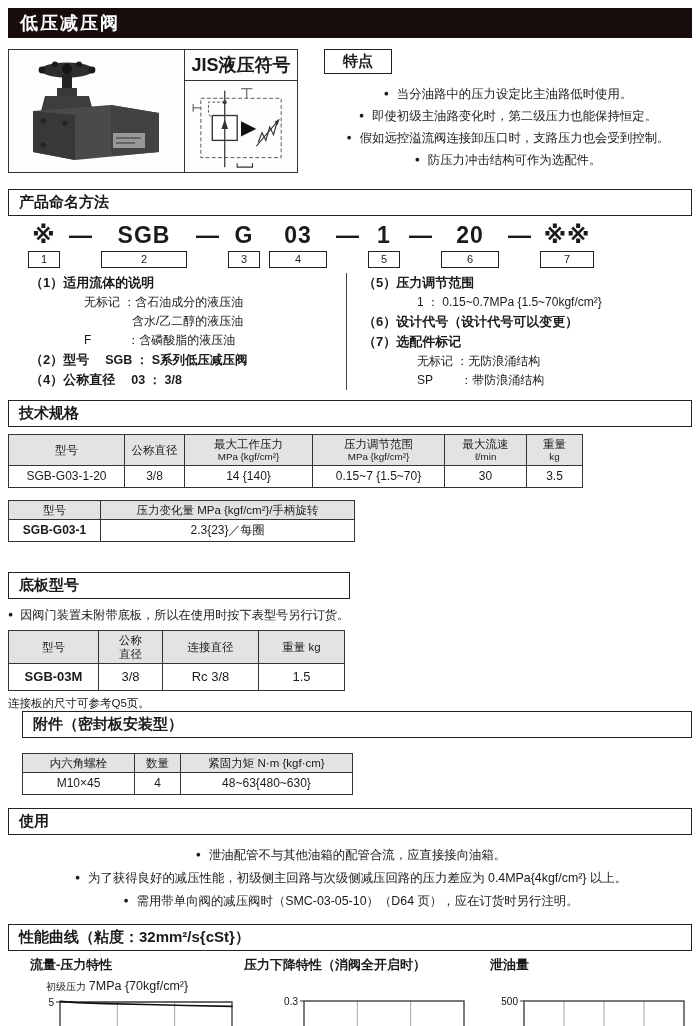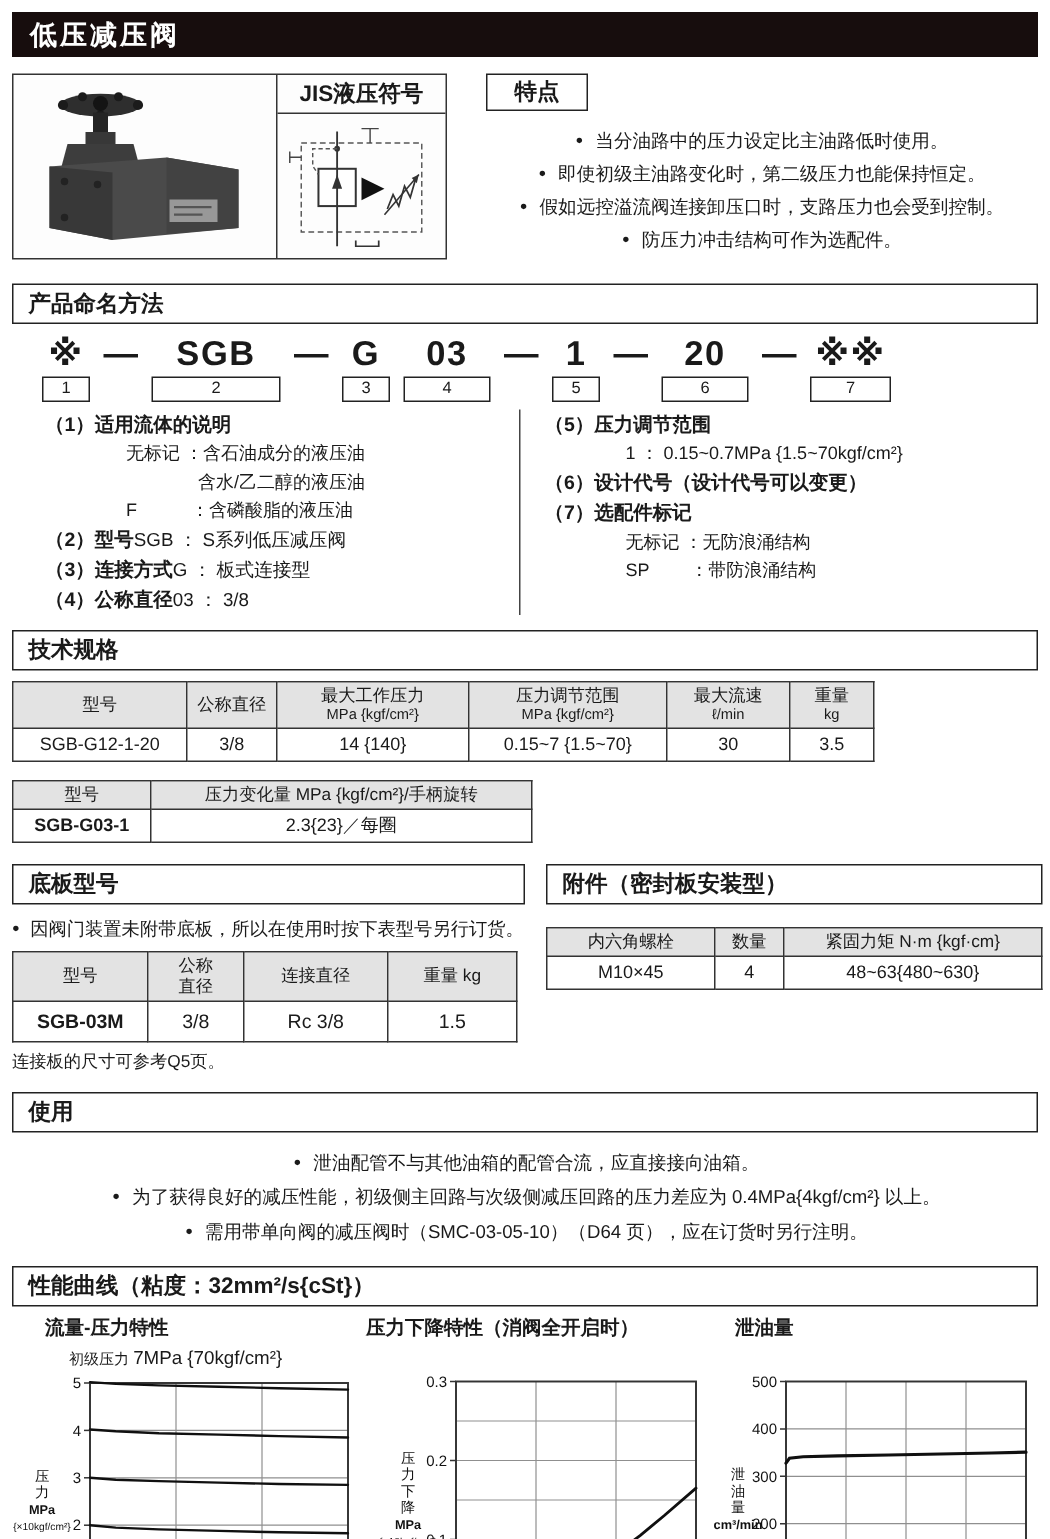--- a/index.html
+++ b/index.html
@@ -9,21 +9,21 @@
 
   
   .titlebar{background:#170d0d;color:#fff;font-size:18px;font-weight:bold;
             padding:4px 12px;letter-spacing:2px;height:22px;line-height:22px;margin-bottom:11px;}
 
   
   .top-row{display:flex;}
   .photo-box{width:288px;height:122px;border:1px solid #333;display:flex;flex:none;background:#fdfdfd;}
   .photo{flex:1;display:flex;align-items:center;justify-content:center;}
   .jis{width:112px;border-left:1px solid #333;display:flex;flex-direction:column;}
-  .jis-head{border-bottom:1px solid #333;text-align:center;font-size:15px;font-weight:bold;padding:3px 0;}
+  .jis-head{border-bottom:1px solid #333;text-align:center;font-size:18px;font-weight:bold;padding:3px 0;}
   .jis-body{flex:1;display:flex;align-items:center;justify-content:center;}
   .features{flex:1;padding-left:26px;}
   .feat-title{display:inline-block;border:1.6px solid #222;font-size:15px;font-weight:bold;
               padding:2px 18px;margin-bottom:9px;}
   ul.bullets{list-style:none;margin:0;padding:0;text-align:center;}
   ul.bullets li{font-size:12.4px;line-height:21px;}
   ul.bullets li:before{content:"●";font-size:8.5px;margin-right:8px;vertical-align:2px;}
 
   
   .sec-box{border:1.6px solid #222;font-size:15px;font-weight:bold;padding:3px 10px;
@@ -40,42 +40,42 @@
   .seg-1,.seg-3,.seg-5{min-width:32px;}
   .seg-2{min-width:86px;}
   .seg-4,.seg-6{min-width:58px;}
   .seg-7{min-width:54px;}
 
   
   .naming-cols{display:flex;margin:5px 0 0 22px;}
   #naming-left{width:316px;flex:none;}
   #naming-right{flex:1;border-left:1.2px solid #444;padding-left:16px;}
   .n-head{font-size:13px;font-weight:bold;line-height:20px;}
-  .n-inline{font-weight:normal;font-size:12.5px;margin-left:0;}
+  .n-inline{font-weight:bold;font-size:12.5px;margin-left:16px;}
   .n-sub{font-size:12px;line-height:19px;margin-left:54px;}
 
   
   table{border-collapse:collapse;table-layout:fixed;margin-left:0;}
   th,td{border:1px solid #333;text-align:center;padding:2px 3px;overflow:hidden;}
   th{background:#e3e3e3;font-weight:normal;}
   .th-t{font-size:11.5px;line-height:14px;}
   .th-s{font-size:9.8px;line-height:12px;}
   td{font-size:12px;line-height:17px;}
   #spec-table1{margin-top:7px;}
   #spec-table2{margin-top:12px;}
   #spec-table2 td:first-child,#bp-table td:first-child{font-weight:bold;}
   #bp-table{margin-top:5px;}
   #bp-table td{font-size:13px;line-height:22px;text-align:center;}
   #acc-table{margin-top:15px;}
   .note-line{font-size:12.2px;line-height:19px;margin-top:6px;}
   .note-line:before{content:"●";font-size:8.5px;margin-right:7px;vertical-align:2px;}
   .footnote{font-size:11.5px;margin-top:5px;}
 
   
-  .two-col{display:flex;margin-top:14px;}
+  .two-col{display:flex;margin-top:30px;flex-direction:column;}
   .bp-col{width:342px;flex:none;}
   .acc-col{flex:1;padding-left:14px;}
 
   
   #usage-list{margin-top:8px;margin-left:2px;}
   #usage-list li{font-size:12.4px;line-height:22px;}
 
   
   .charts{display:flex;margin-top:5px;justify-content:space-between;}
   .chart-block{flex:none;}
@@ -194,23 +194,20 @@
         <div class="n-item">
           <div class="n-head"><span>（1）适用流体的说明</span></div>
           <div class="n-sub">无标记 ：含石油成分的液压油</div>
           <div class="n-sub">　　　　含水/乙二醇的液压油</div>
           <div class="n-sub">F　　　：含磷酸脂的液压油</div>
         </div>
         <div class="n-item">
           <div class="n-head"><span>（2）型号</span><span class="n-inline">SGB ： S系列低压减压阀</span></div>
         </div>
         <div class="n-item">
-          <div class="n-head"><span>（3）连接方式</span><span class="n-inline">G ： 板式连接型</span></div>
-        </div>
-        <div class="n-item">
           <div class="n-head"><span>（4）公称直径</span><span class="n-inline">03 ： 3/8</span></div>
         </div>
       </div>
     <div id="naming-right">
         <div class="n-item">
           <div class="n-head"><span>（5）压力调节范围</span></div>
           <div class="n-sub">1 ： 0.15~0.7MPa {1.5~70kgf/cm²}</div>
         </div>
         <div class="n-item">
           <div class="n-head"><span>（6）设计代号（设计代号可以变更）</span></div>
@@ -255,21 +252,21 @@
               <div class="th-s">ℓ/min</div>
             </th>
             <th>
               <div class="th-t">重量</div>
               <div class="th-s">kg</div>
             </th>
           </tr>
         </thead>
         <tbody>
           <tr>
-            <td>SGB-G12-1-20</td>
+            <td>SGB-G03-1-20</td>
             <td>3/8</td>
             <td>14 {140}</td>
             <td>0.15~7 {1.5~70}</td>
             <td>30</td>
             <td>3.5</td>
           </tr>
         </tbody>
       </table>
     </div>
   <div id="spec-table2-mount">

